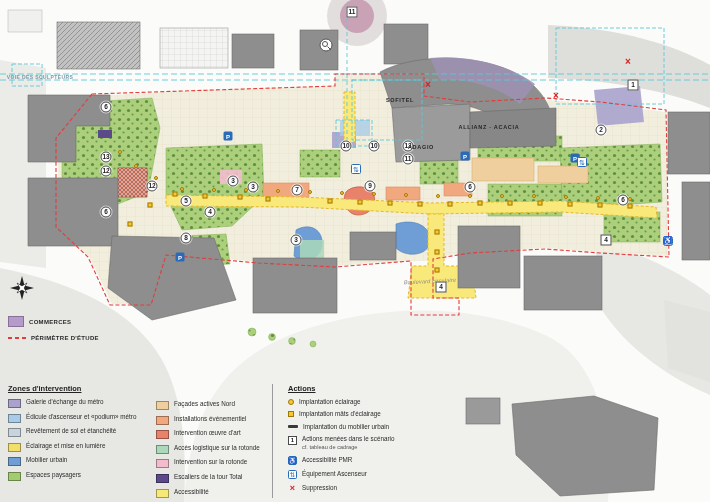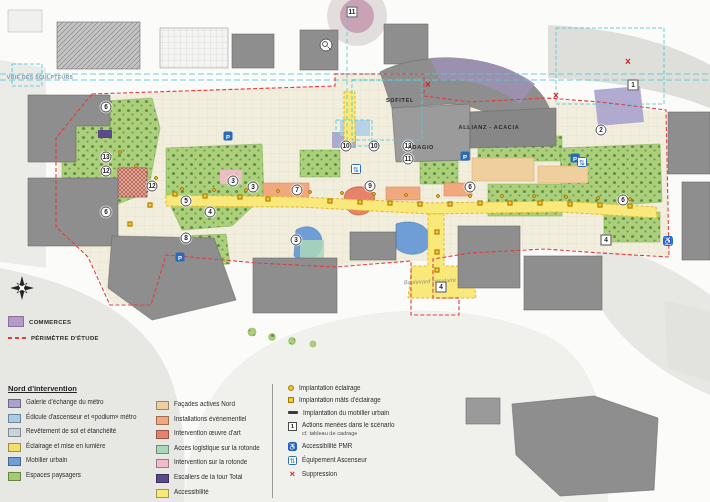--- a/index.html
+++ b/index.html
@@ -287,21 +287,21 @@
     </div>
     <div class="ll-item">
       <span class="ll-dash"></span>
       <span class="ll-txt">PÉRIMÈTRE D'ÉTUDE</span>
     </div>
   </div>
 
   <div class="legend-bottom">
 
     <div class="lg-col" style="left:0;width:150px">
-      <div class="lg-title">Nord d'intervention</div>
+      <div class="lg-title">Zones d'intervention</div>
       <div class="lg-item">
         <span class="sw" style="background: rgb(168, 162, 205);"></span>
         <span class="lg-txt">Galerie d'échange du métro</span>
       </div>
       <div class="lg-item">
         <span class="sw" style="background: rgb(169, 203, 232);"></span>
         <span class="lg-txt">Édicule d'ascenseur et «podium» métro</span>
       </div>
       <div class="lg-item">
         <span class="sw" style="background: rgb(199, 212, 222);"></span>
@@ -348,20 +348,21 @@
       </div>
       <div class="lg-item">
         <span class="sw" style="background: rgb(247, 232, 120);"></span>
         <span class="lg-txt">Accessibilité</span>
       </div>
     </div>
 
     <div class="lg-divider"></div>
 
     <div class="lg-col" style="left:280px;width:185px">
+      <div class="lg-title">Actions</div>
       <div class="lg-item">
         <span class="ai ai-dot"></span>
         <span class="lg-txt">Implantation éclairage</span>
       </div>
       <div class="lg-item">
         <span class="ai ai-sq"></span>
         <span class="lg-txt">Implantation mâts d'éclairage</span>
       </div>
       <div class="lg-item">
         <span class="ai ai-dash"></span>

